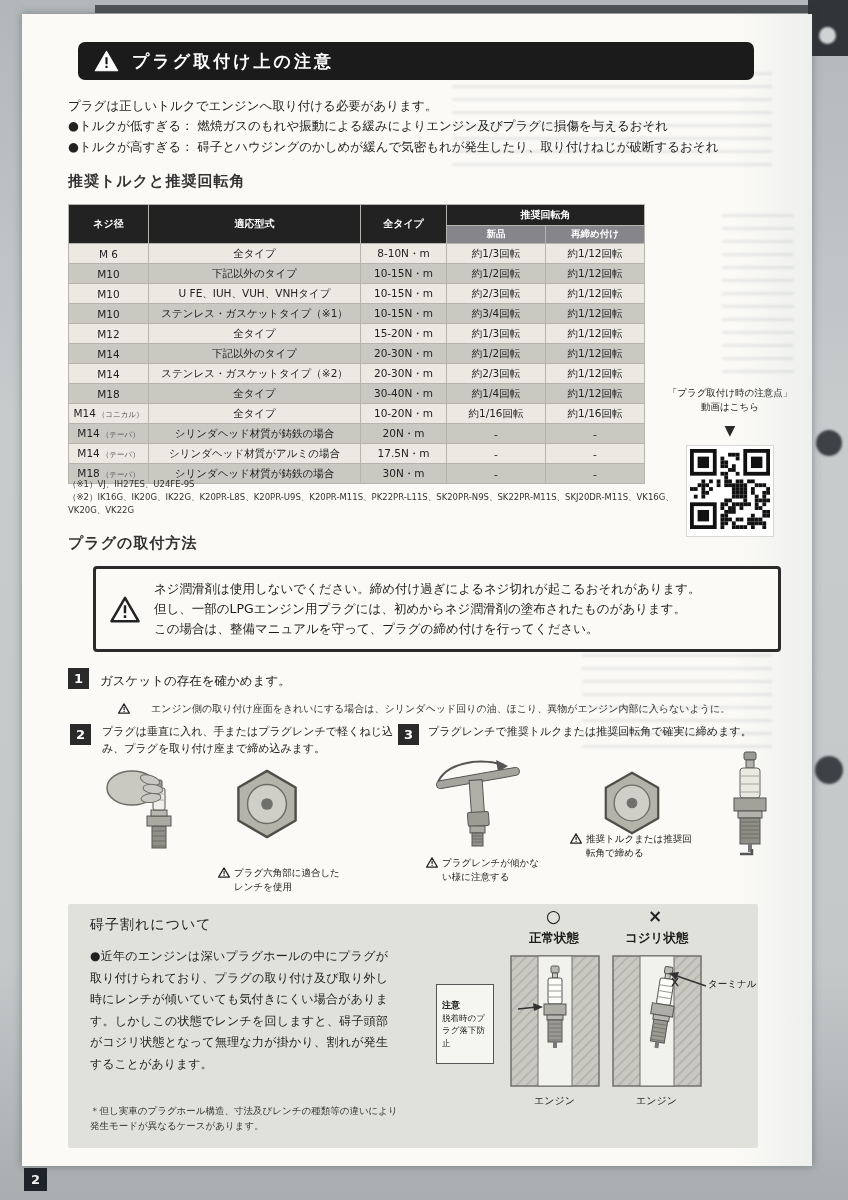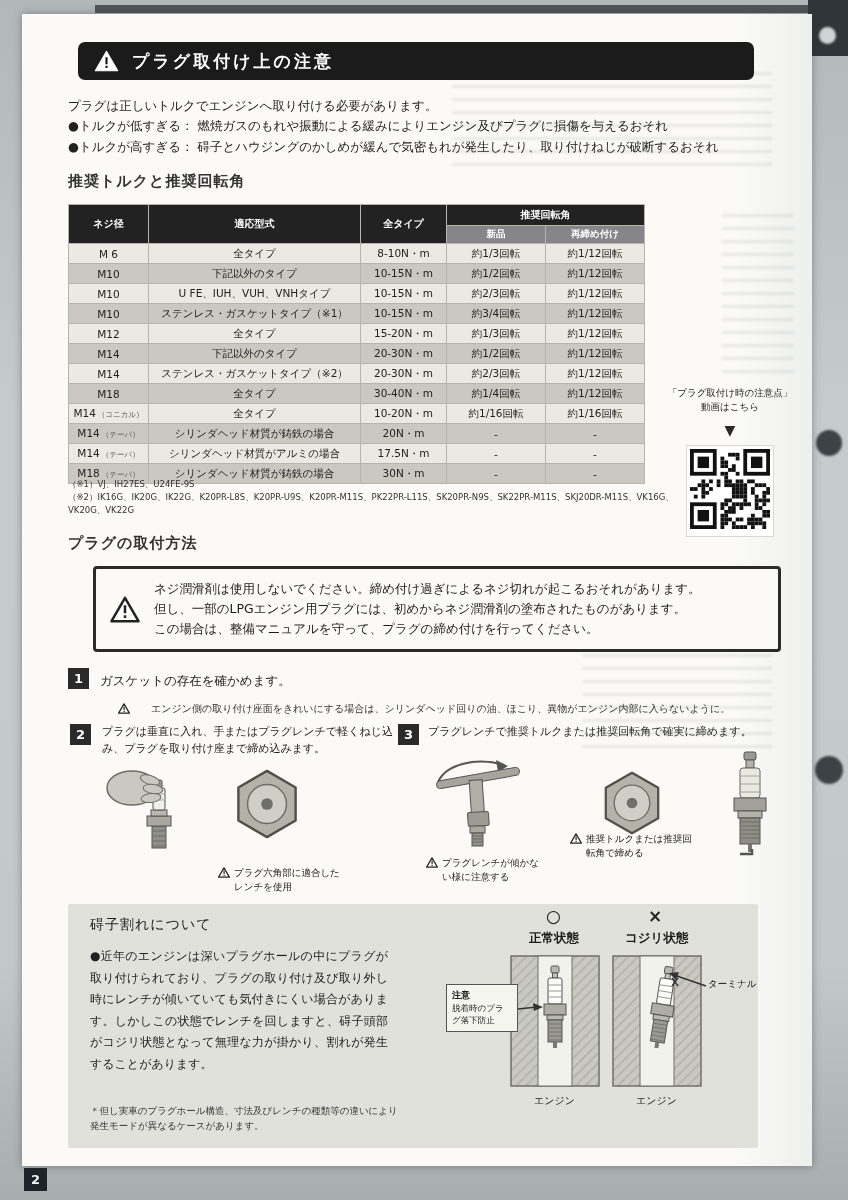--- a/index.html
+++ b/index.html
@@ -78,22 +78,22 @@
   .graybox-title{position:absolute;left:22px;top:12px;font-size:14px;font-weight:normal;color:#222;letter-spacing:1px;}
   .graybox-body{position:absolute;left:22px;top:42px;width:298px;font-size:12px;line-height:1.8;color:#222;text-align:justify;}
   .graybox-foot{position:absolute;left:22px;top:200px;width:312px;font-size:9.5px;line-height:1.55;color:#333;}
   .state-mark{position:absolute;font-size:17px;font-weight:bold;color:#222;}
   #mark-ok{left:478px;top:2px;} #mark-ng{left:580px;top:2px;}
   .state-label{position:absolute;font-size:12.5px;font-weight:bold;color:#1d1d1d;}
   #label-ok{left:461px;top:26px;} #label-ng{left:557px;top:26px;}
   .xsec{position:absolute;top:48px;} #xsec-ok{left:442px;} #xsec-ng{left:544px;}
   .engine-label{position:absolute;top:190px;font-size:10px;color:#222;}
   #eng1{left:466px;} #eng2{left:568px;}
-  .callout{position:absolute;left:378px;top:80px;width:72px;background:#f6f6f1;border:1.2px solid #555;
-    padding:4px 5px;font-size:8.5px;line-height:1.45;color:#222;}
+  .callout{position:absolute;left:368px;top:80px;width:58px;background:#f6f6f1;border:1.2px solid #555;
+    padding:14px 5px;font-size:8.5px;line-height:1.45;color:#222;}
   .callout .ct{font-weight:bold;font-size:9px;display:block;}
   .terminal-label{position:absolute;left:640px;top:74px;font-size:9.5px;color:#111;}
   .arrows{position:absolute;left:0;top:0;pointer-events:none;}
   
   .page-badge{position:absolute;left:24px;top:1168px;width:23px;height:23px;background:#1c242a;color:#f2f2f2;
     font-size:13px;font-weight:bold;display:flex;align-items:center;justify-content:center;}
 </style>
 </head>
 <body>
 

